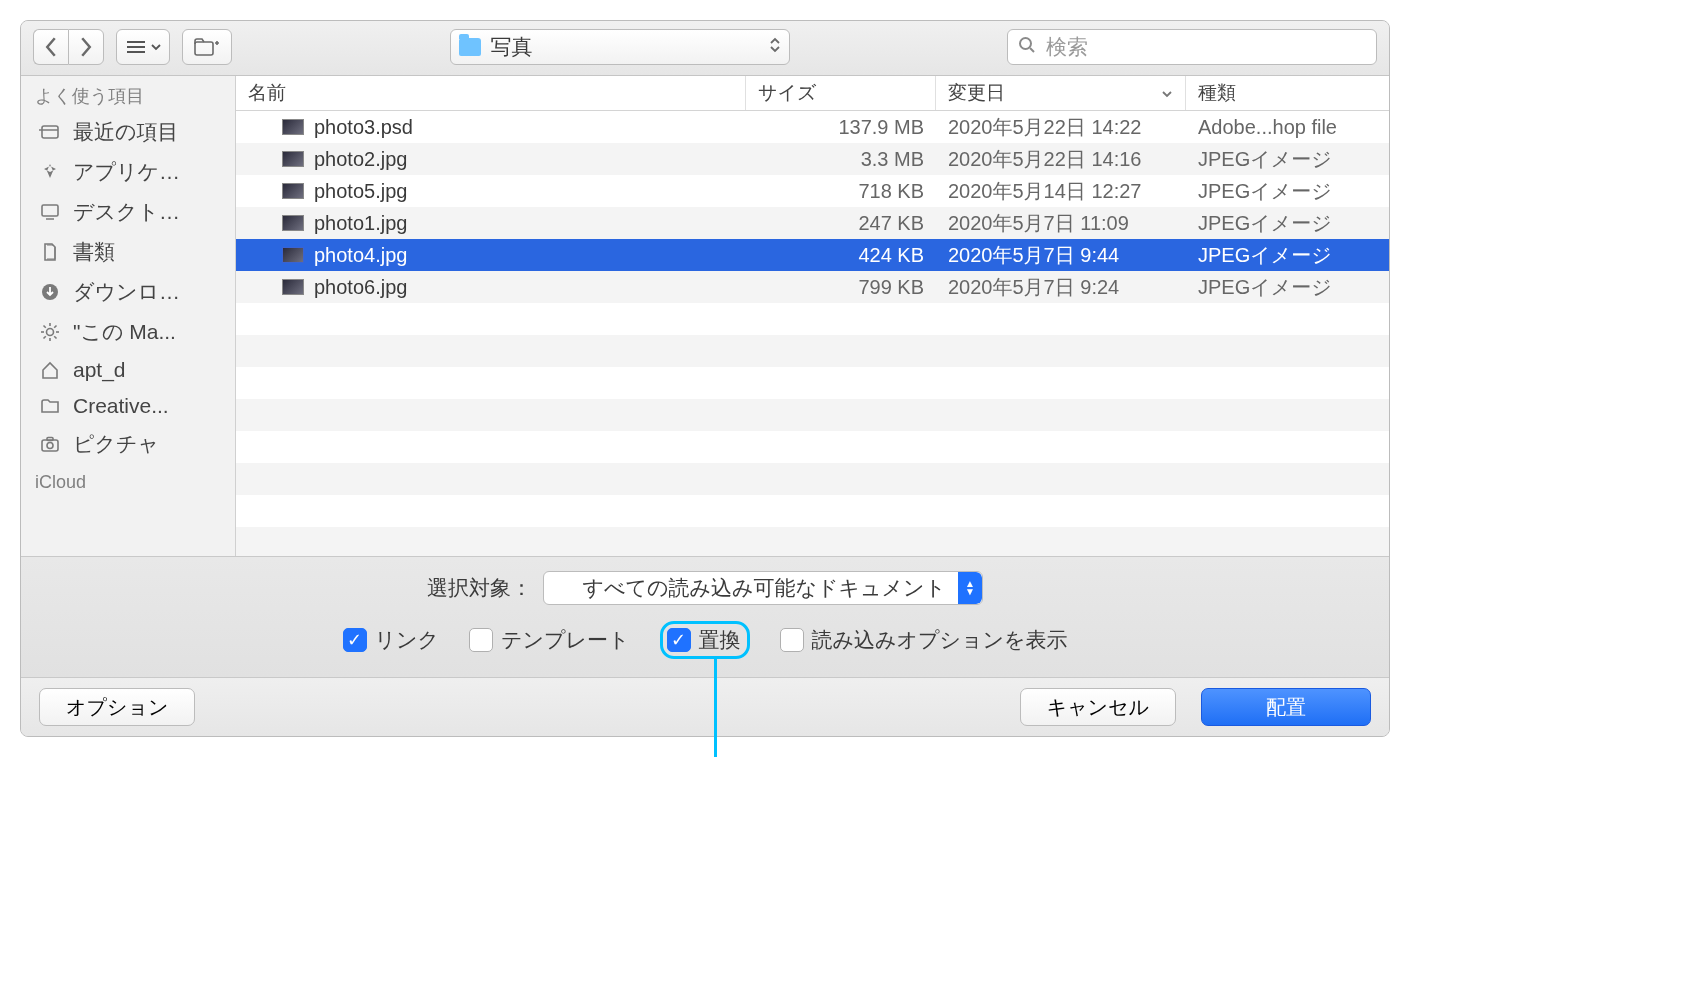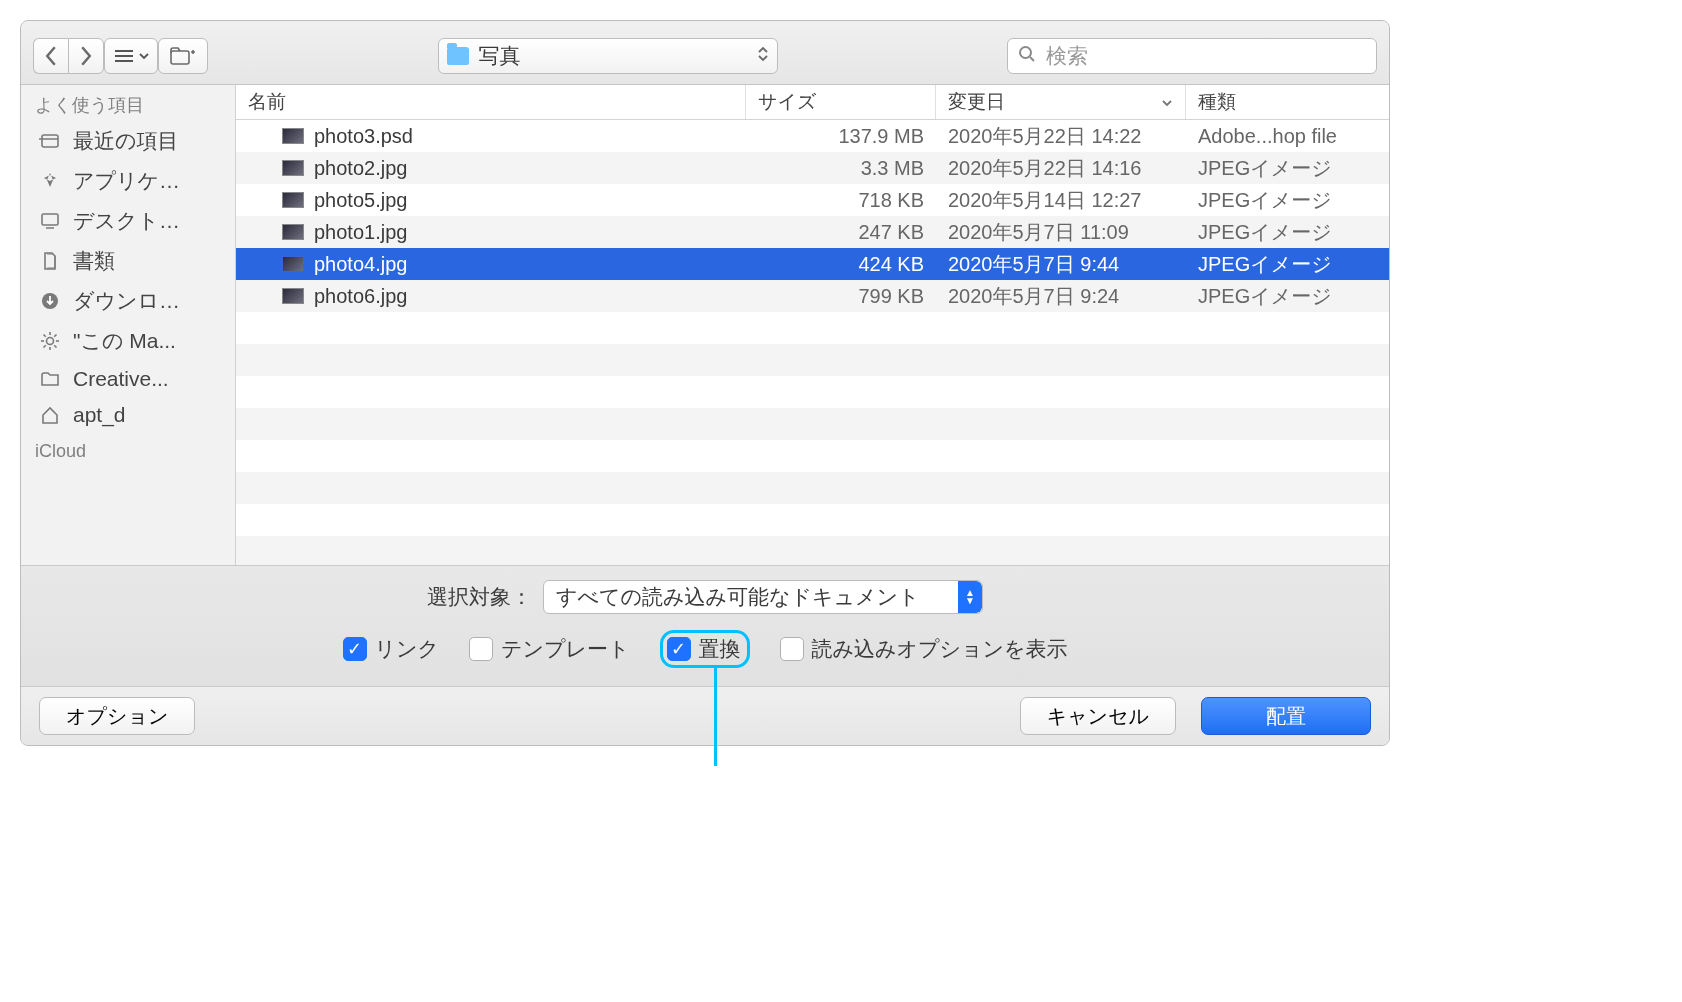--- a/index.html
+++ b/index.html
@@ -15,24 +15,24 @@
     width: 1370px;
     border: 1px solid #bcbcbc;
     border-radius: 8px;
     background: #ececec;
     overflow: hidden;
   }
   
   .toolbar {
     display: flex;
     align-items: center;
-    padding: 17px 12px 10px 12px;
+    padding: 8px 12px 10px 12px;
     background: linear-gradient(#f0f0f0,#e6e6e6);
     border-bottom: 1px solid #c5c5c5;
-    gap: 0;
+    gap: 12px;
   }
   .seg { display:flex; }
   .btn {
     height: 36px;
     padding: 0 10px;
     background: linear-gradient(#ffffff,#f2f2f2);
     border: 1px solid #bcbcbc;
     display:inline-flex; align-items:center; justify-content:center;
     color:#5a5a5a;
   }
@@ -134,20 +134,21 @@
     background:linear-gradient(#e8e8e8,#e1e1e1);
     padding: 14px 10px 18px 10px;
   }
   .opt-row { display:flex; align-items:center; justify-content:center; gap:11px; margin-bottom:16px; }
   .dropdown {
     display:flex; align-items:center;
     height:34px;
     background:#fff; border:1px solid #bcbcbc; border-radius:6px;
     min-width:440px;
     overflow:hidden;
+    text-align:right;
   }
   .dropdown .dd-label { flex:1; padding:0 12px; }
   .dropdown .dd-handle {
     width:24px; height:100%;
     background:#1f72ff;
     display:flex; flex-direction:column; align-items:center; justify-content:center;
     color:#fff; border-radius:0 6px 6px 0;
     font-size:10px; line-height:8px;
   }
   .cbx-row { display:flex; align-items:center; justify-content:center; gap:30px; }
@@ -323,32 +324,42 @@
                   <line x1="17.5" y1="4.5" x2="15.2" y2="6.8"></line>
                   <line x1="6.8" y1="15.2" x2="4.5" y2="17.5"></line>
                 </g>
               </svg>
             </span>
             <span>"この Ma...</span>
           </div>
           <div class="sb-item">
             <span class="ic">
               <svg width="22" height="22" viewBox="0 0 22 22">
+                <path d="M4 11 L11 4 L18 11 V19 H4 Z" fill="none" stroke="#7a7a7a" stroke-width="1.6"></path>
+              </svg>
+            </span>
+            <span>apt_d</span>
+          </div>
+          <div class="sb-item">
+            <span class="ic">
+              <svg width="22" height="22" viewBox="0 0 22 22">
                 <path d="M3 7 Q3 5 5 5 H9 L11 7 H19 V17 H3 Z" fill="none" stroke="#7a7a7a" stroke-width="1.6"></path>
               </svg>
             </span>
             <span>Creative...</span>
           </div>
           <div class="sb-item">
             <span class="ic">
               <svg width="22" height="22" viewBox="0 0 22 22">
-                <path d="M4 11 L11 4 L18 11 V19 H4 Z" fill="none" stroke="#7a7a7a" stroke-width="1.6"></path>
-              </svg>
-            </span>
-            <span>apt_d</span>
+                <rect x="3" y="7" width="16" height="11" rx="2" fill="none" stroke="#7a7a7a" stroke-width="1.6"></rect>
+                <circle cx="11" cy="12.5" r="3" fill="none" stroke="#7a7a7a" stroke-width="1.6"></circle>
+                <rect x="8" y="4.5" width="6" height="3" rx="1" fill="none" stroke="#7a7a7a" stroke-width="1.6"></rect>
+              </svg>
+            </span>
+            <span>ピクチャ</span>
           </div>
         </div>
       <div class="sb-group">iCloud</div>
     </div>
 
     <div class="content">
       <div class="cols">
         <div>
             <span>名前</span>
           </div>

